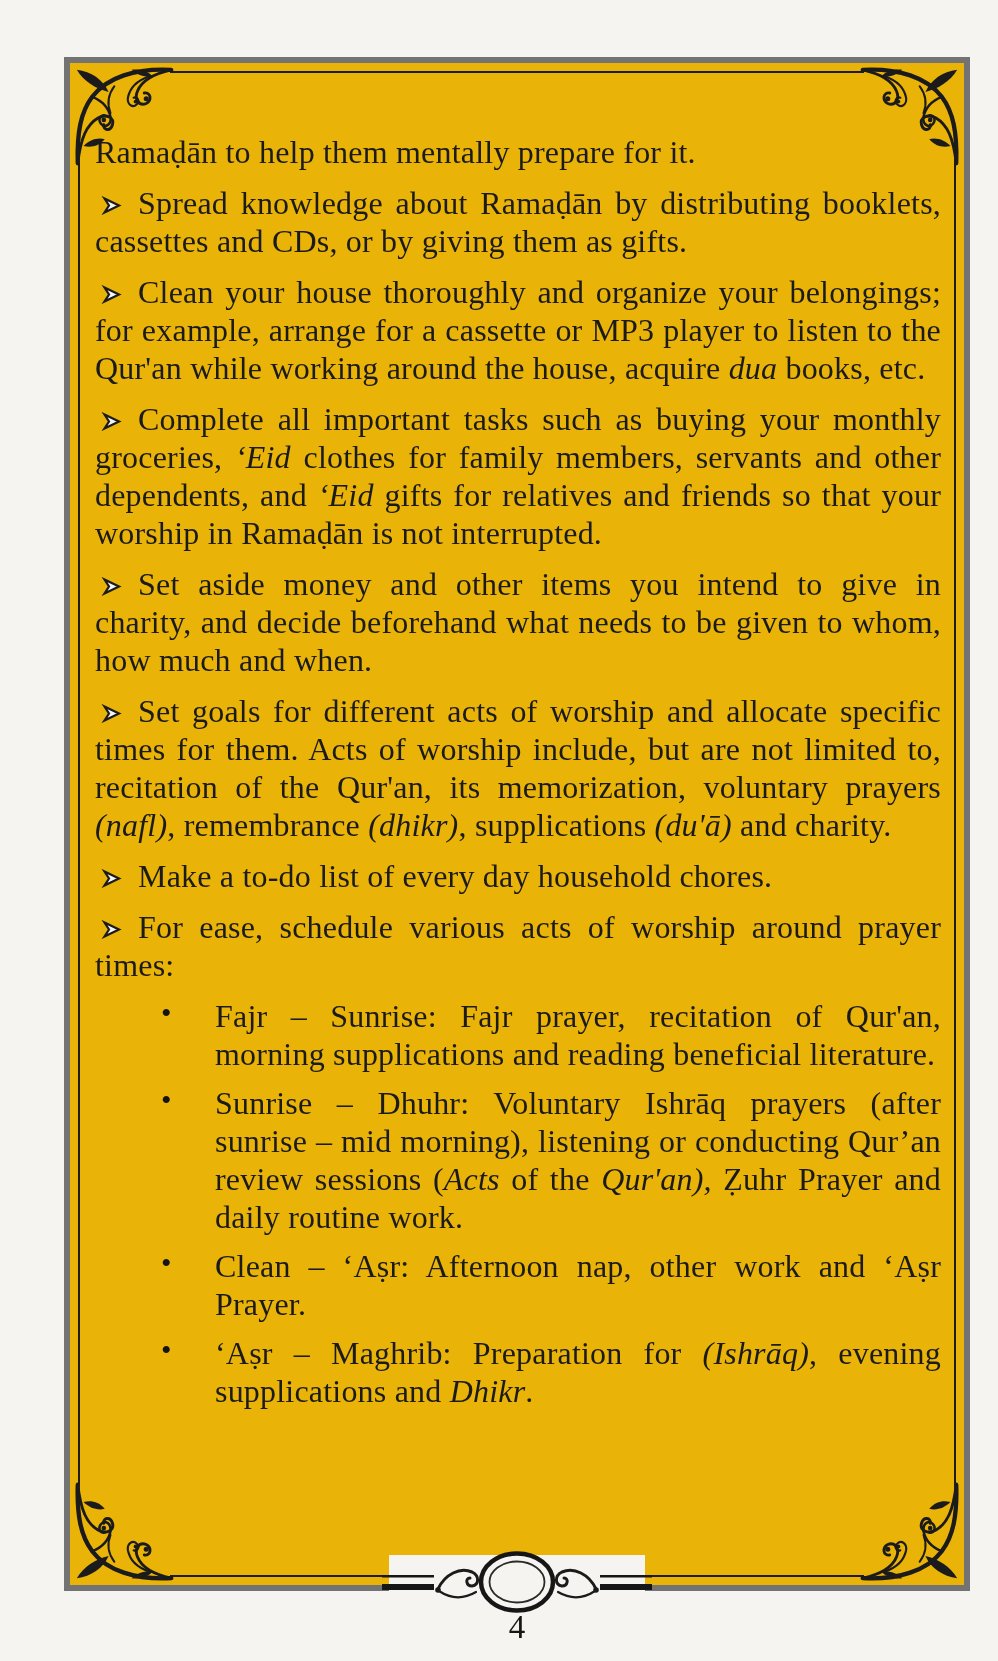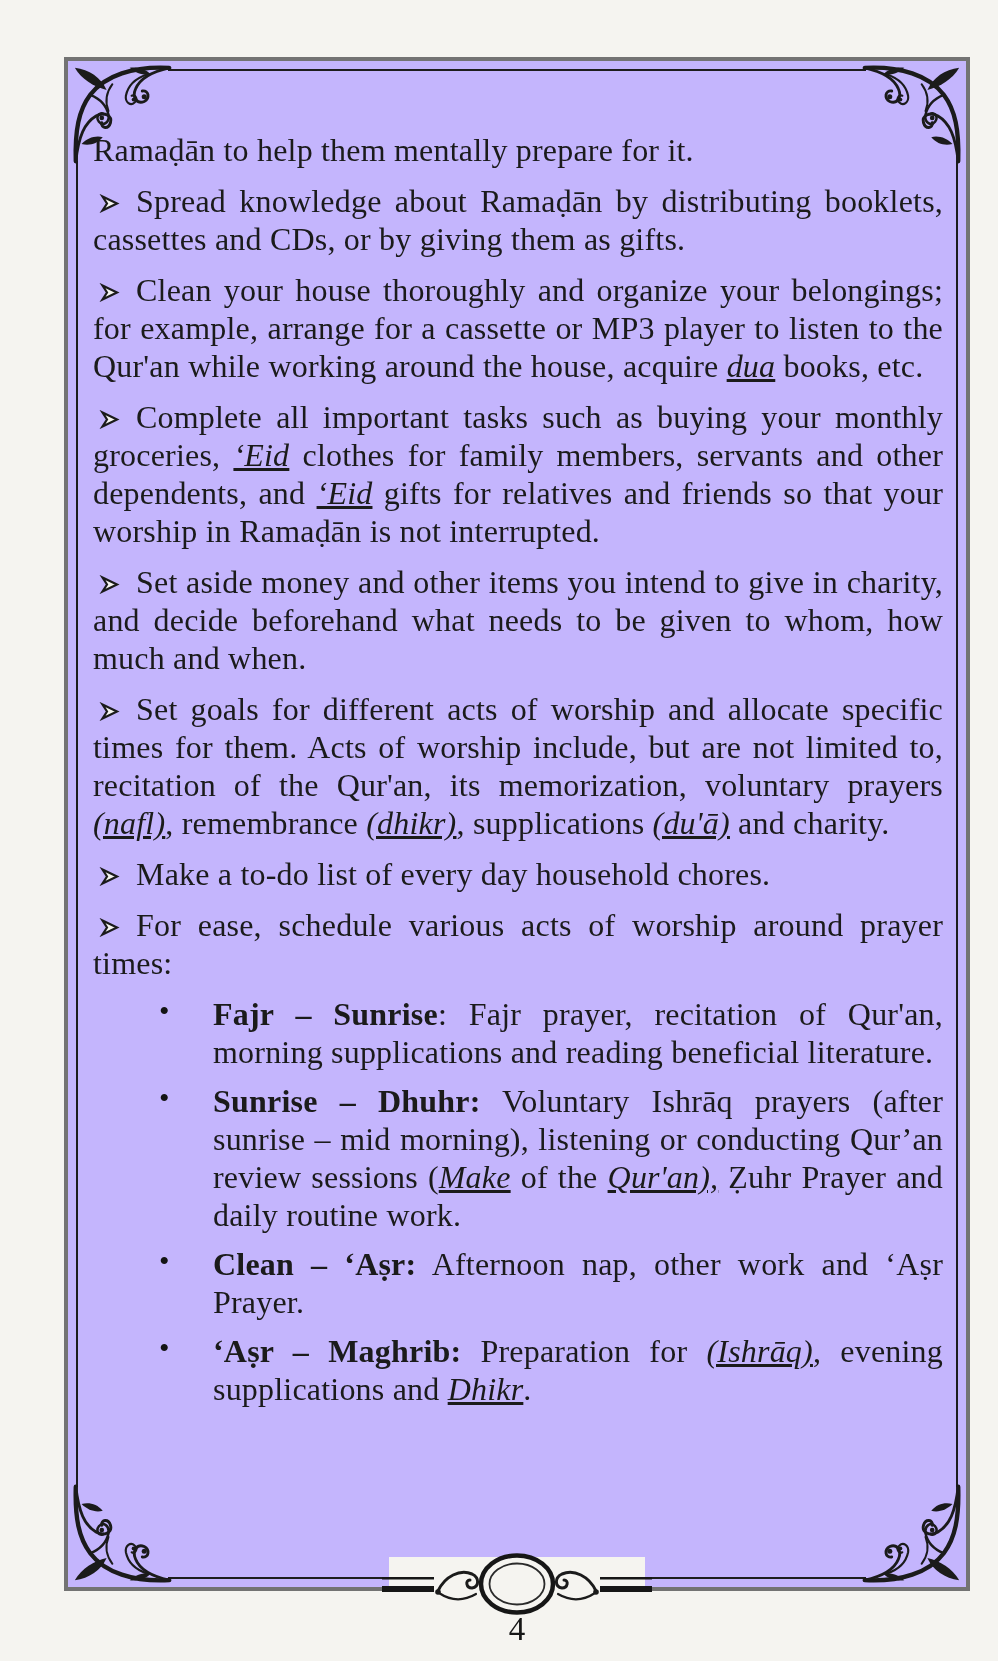--- a/index.html
+++ b/index.html
@@ -4,22 +4,22 @@
 <style>
   html,body{margin:0;padding:0;}
   body{
     width:998px;height:1661px;position:relative;
     background:#f5f4f0;
     font-family:"Liberation Serif","DejaVu Serif",serif;
     color:#1b1b1b;overflow:hidden;
   }
   .page-frame{
     position:absolute;left:64px;top:57px;width:906px;height:1534px;
-    border:4px solid #737373;box-sizing:border-box;
-    background:#c4b5fd;
+    border:6px solid #737373;box-sizing:border-box;
+    background:#eab308;
   }
   
   .il{position:absolute;background:#1d1d1d;}
   .il-top{top:8px;left:100px;right:100px;height:2px;}
   .il-bottom{bottom:8px;left:100px;right:100px;height:2px;}
   .il-left{left:8px;top:100px;bottom:100px;width:2px;}
   .il-right{right:8px;top:100px;bottom:100px;width:2px;}
   
   .corner{position:absolute;width:106px;height:106px;}
   .corner svg{width:100%;height:100%;display:block;}
@@ -38,22 +38,22 @@
   }
   .block.sub{position:relative;margin-left:120px;margin-bottom:11px;}
   .marker.arrow{
     display:inline-block;width:22px;height:19px;margin:0 15px 0 6px;
     vertical-align:-1px;
   }
   .marker.arrow svg{display:block;width:22px;height:19px;}
   .marker.dot{
     position:absolute;left:-54px;top:-3px;font-size:30px;color:#141414;
   }
-  .i{font-style:italic;text-decoration:underline;}
-  .b{font-weight:bold;}
+  .i{font-style:italic;}
+  .b{font-weight:normal;}
   
   .badge-mask{
     position:absolute;left:50%;transform:translateX(-50%);
     bottom:-12px;width:256px;height:42px;background:#f5f4f0;
   }
   .badge{
     position:absolute;left:50%;transform:translateX(-50%);
     bottom:-39px;width:270px;height:92px;
   }
   .badge svg{display:block;width:270px;height:92px;}
@@ -129,21 +129,21 @@
       <p class="block bullet"><span class="marker arrow"><svg viewBox="0 0 20 19">
             <path d="M2.5,2.5 L17,9.5 L2.5,16.5 L7,9.5 Z" fill="#f5f4f0" stroke="#1b1b1b" stroke-width="2.2" stroke-linejoin="miter"></path>
           </svg></span><span>Set goals for different acts of worship and allocate specific times for them. Acts of worship include, but are not limited to, recitation of the Qur'an, its memorization, voluntary prayers </span><span class="i">(nafl)</span><span>, remembrance </span><span class="i">(dhikr)</span><span>, supplications </span><span class="i">(du'ā)</span><span> and charity.</span></p>
       <p class="block bullet"><span class="marker arrow"><svg viewBox="0 0 20 19">
             <path d="M2.5,2.5 L17,9.5 L2.5,16.5 L7,9.5 Z" fill="#f5f4f0" stroke="#1b1b1b" stroke-width="2.2" stroke-linejoin="miter"></path>
           </svg></span><span>Make a to-do list of every day household chores.</span></p>
       <p class="block bullet"><span class="marker arrow"><svg viewBox="0 0 20 19">
             <path d="M2.5,2.5 L17,9.5 L2.5,16.5 L7,9.5 Z" fill="#f5f4f0" stroke="#1b1b1b" stroke-width="2.2" stroke-linejoin="miter"></path>
           </svg></span><span>For ease, schedule various acts of worship around prayer times:</span></p>
       <p class="block sub"><span class="marker dot">•</span><span class="b">Fajr – Sunrise</span><span>: Fajr prayer, recitation of Qur'an, morning supplications and reading beneficial literature.</span></p>
-      <p class="block sub"><span class="marker dot">•</span><span class="b">Sunrise – Dhuhr:</span><span> Voluntary Ishrāq prayers (after sunrise – mid morning), listening or conducting Qur’an review sessions (</span><span class="i">Make</span><span> of the </span><span class="i">Qur'an),</span><span> Ẓuhr Prayer and daily routine work.</span></p>
+      <p class="block sub"><span class="marker dot">•</span><span class="b">Sunrise – Dhuhr:</span><span> Voluntary Ishrāq prayers (after sunrise – mid morning), listening or conducting Qur’an review sessions (</span><span class="i">Acts</span><span> of the </span><span class="i">Qur'an),</span><span> Ẓuhr Prayer and daily routine work.</span></p>
       <p class="block sub"><span class="marker dot">•</span><span class="b">Clean – ‘Aṣr:</span><span> Afternoon nap, other work and ‘Aṣr Prayer.</span></p>
       <p class="block sub"><span class="marker dot">•</span><span class="b">‘Aṣr – Maghrib:</span><span> Preparation for </span><span class="i">(Ishrāq)</span><span>, evening supplications and </span><span class="i">Dhikr</span><span>.</span></p>
     </div>
 
   <div class="badge-mask"></div>
   <div class="badge">
     <svg viewBox="0 0 270 92">
       <g fill="#161616">
         <rect x="0" y="43" width="52" height="2.5"></rect>
         <rect x="0" y="52" width="52" height="6"></rect>

